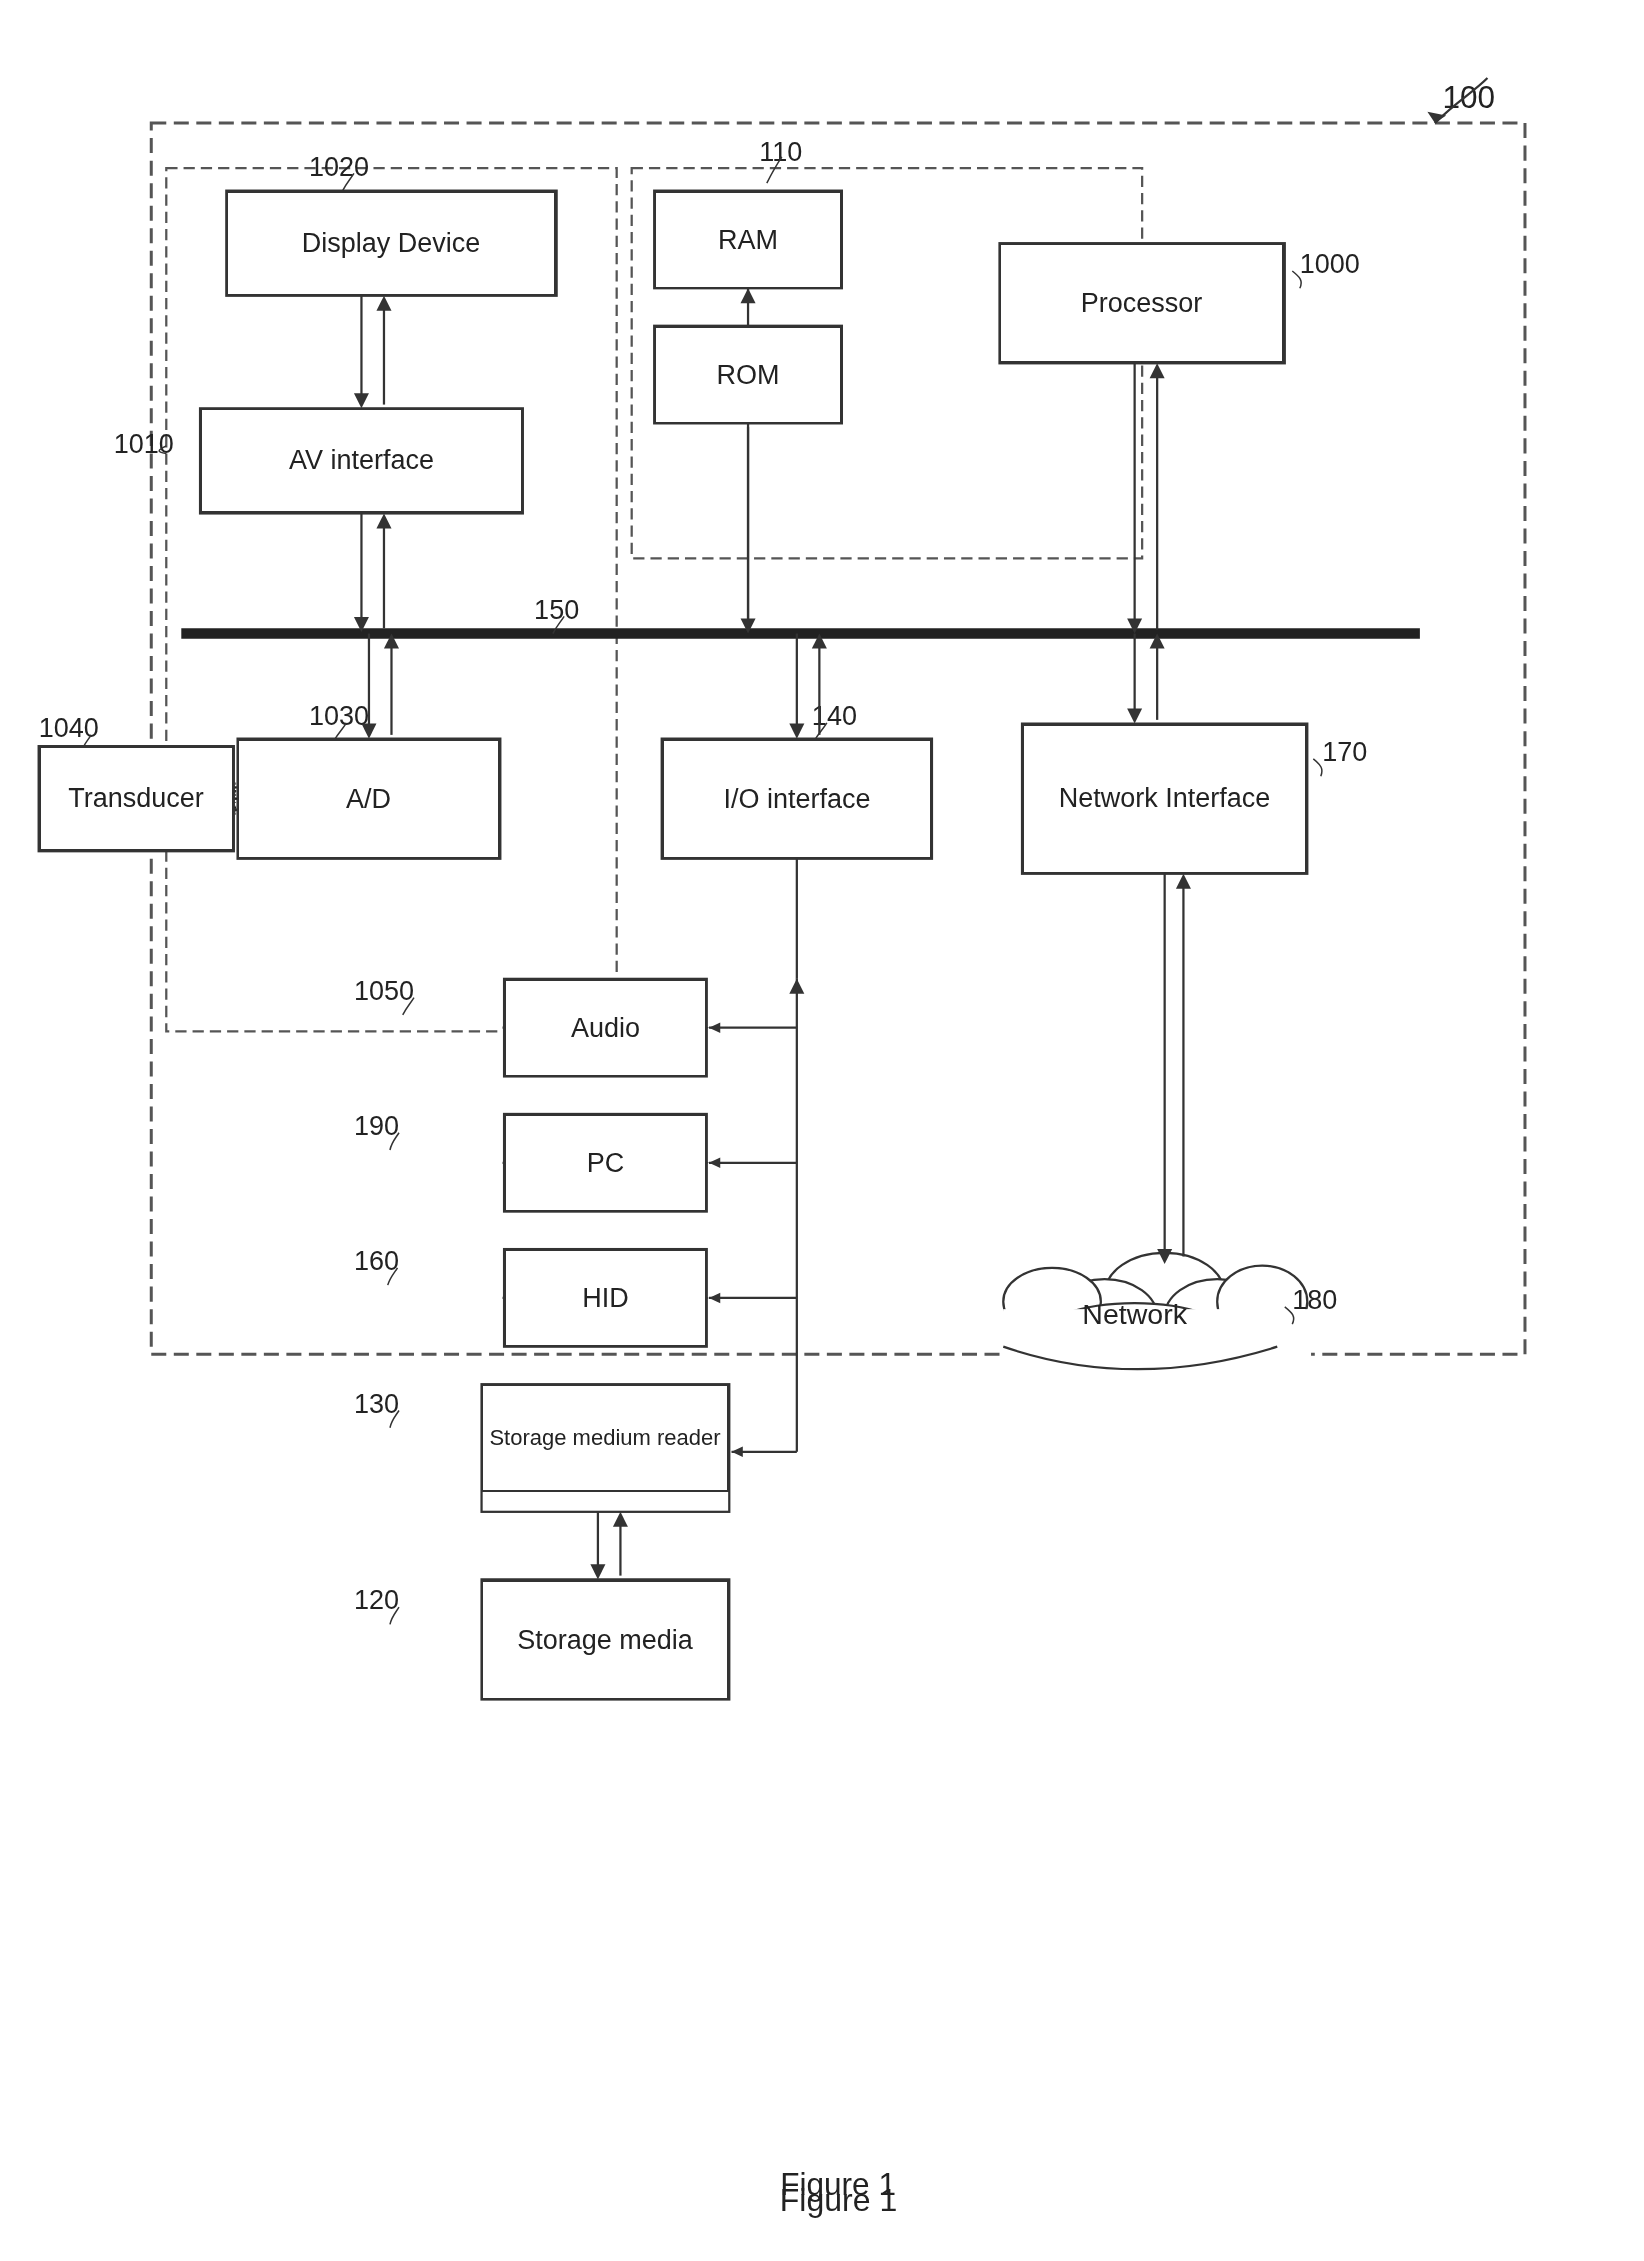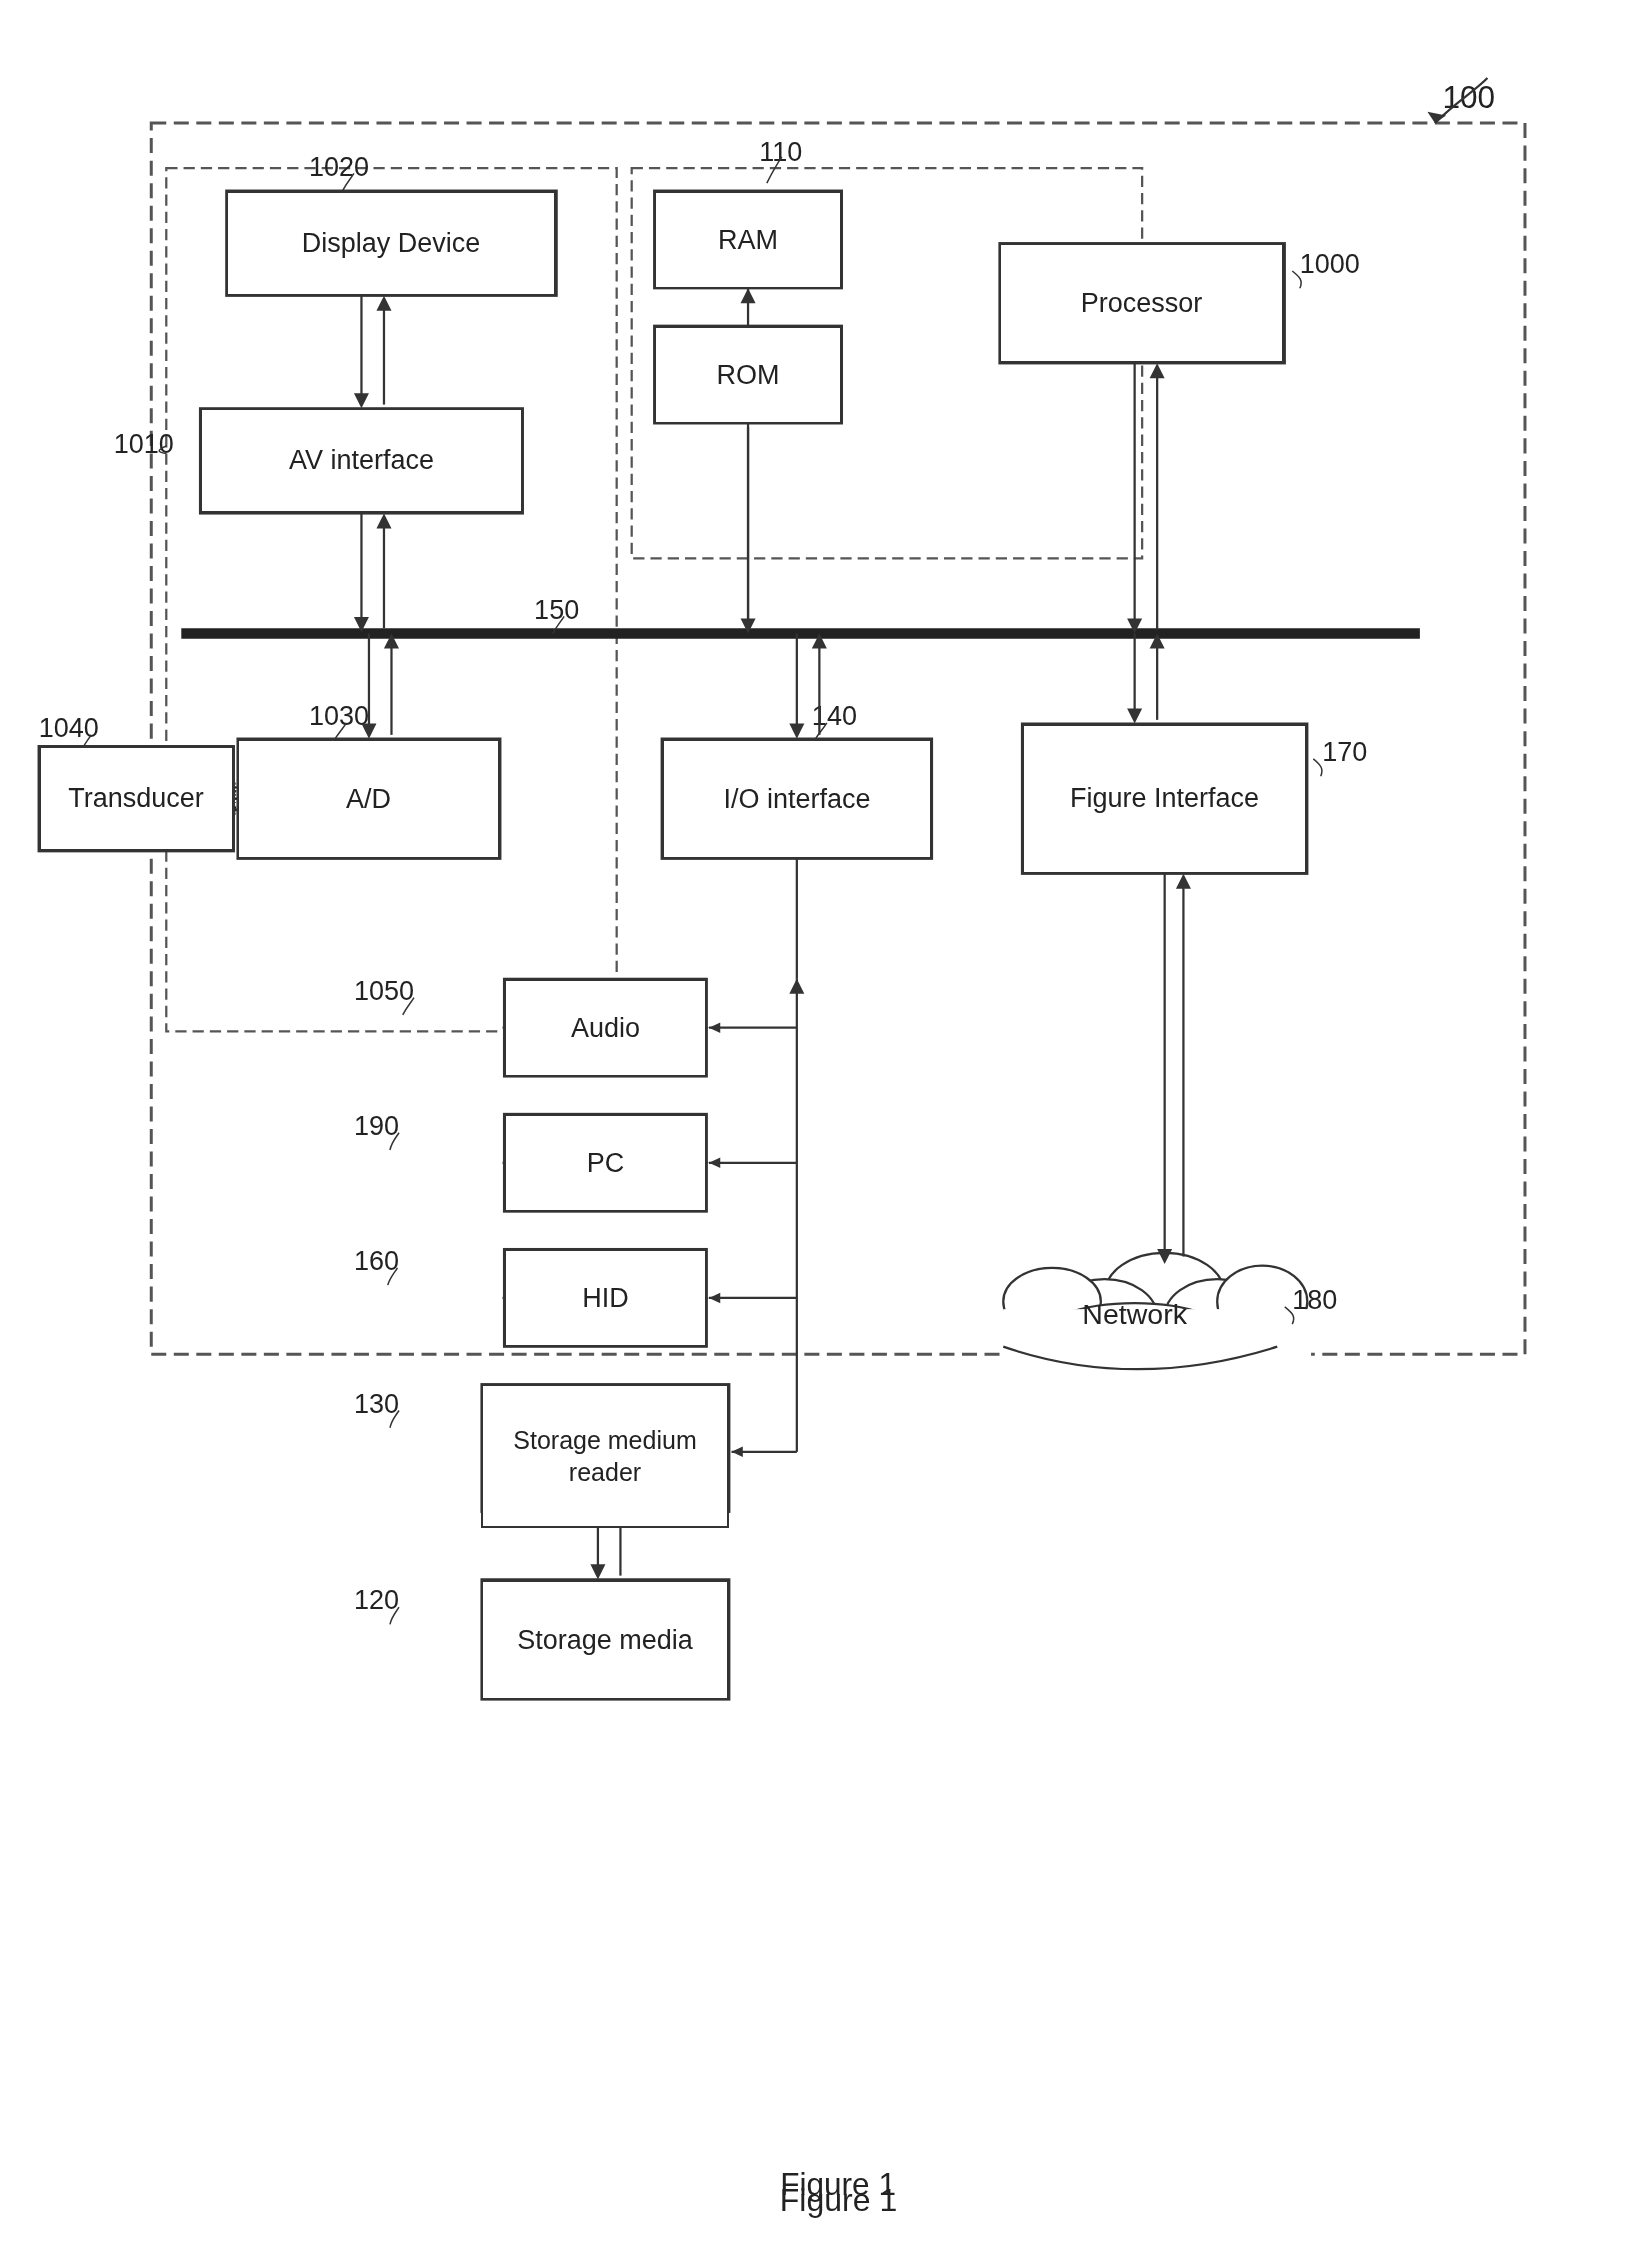--- a/index.html
+++ b/index.html
@@ -323,40 +323,40 @@
 
   <div class="box" style="left:221px; top:721px; width:263px; height:120px;">
     <span>A/D</span>
   </div>
 
   <div class="box" style="left:646px; top:721px; width:270px; height:120px;">
     <span>I/O interface</span>
   </div>
 
   <div class="box" style="left:1006px; top:706px; width:285px; height:150px; font-size:27px; line-height:1.3;">
-    <span>Figure Interface</span>
+    <span>Network Interface</span>
   </div>
 
   <div class="box" style="left:22.5px; top:728px; width:195px; height:105px;">
     <span>Transducer</span>
   </div>
 
   <div class="box" style="left:488px; top:961px; width:203px; height:98px;">
     <span>Audio</span>
   </div>
 
   <div class="box" style="left:488px; top:1096px; width:203px; height:98px;">
     <span>PC</span>
   </div>
 
   <div class="box" style="left:488px; top:1231px; width:203px; height:98px;">
     <span>HID</span>
   </div>
 
-  <div class="box" style="left:465px; top:1366px; width:248px; height:144px; font-size:25px; line-height:1.3;">
+  <div class="box" style="left:465px; top:1366px; width:248px; height:108px; font-size:22px; line-height:1.3;">
     <span>Storage medium reader</span>
   </div>
 
   <div class="box" style="left:465px; top:1562px; width:248px; height:120px;text-align:right;">
     <span>Storage media</span>
   </div>
 
   <div style="position:absolute; bottom:60px; left:0; width:1645px; text-align:center; font-size:32px; color:#222;">
     <span>Figure 1</span>
   </div>

